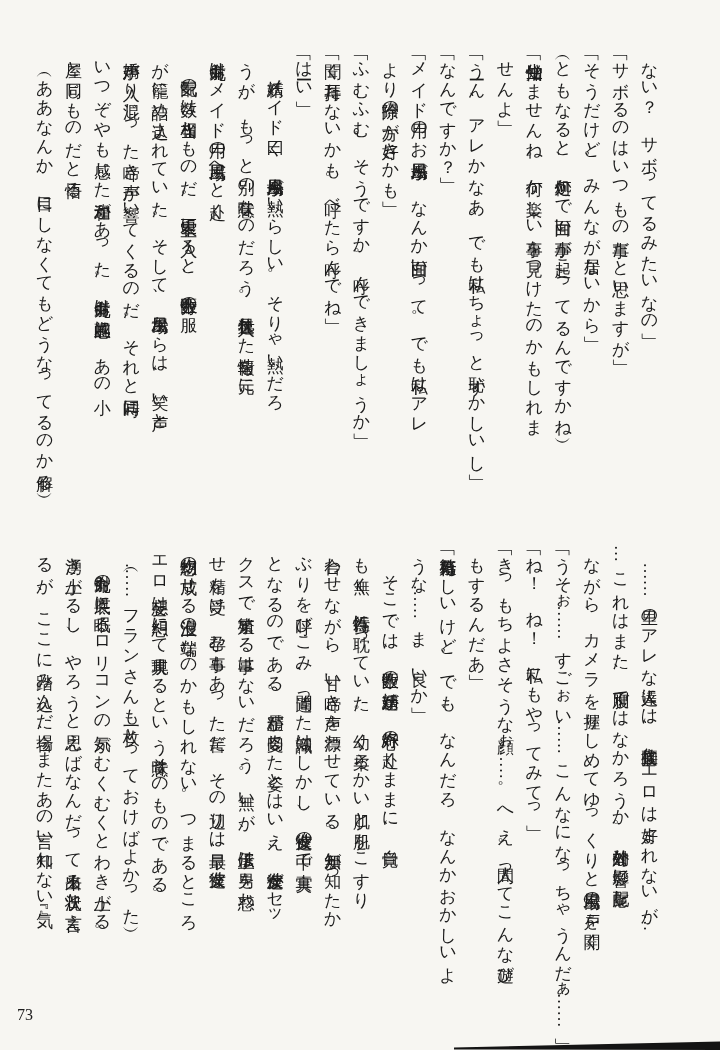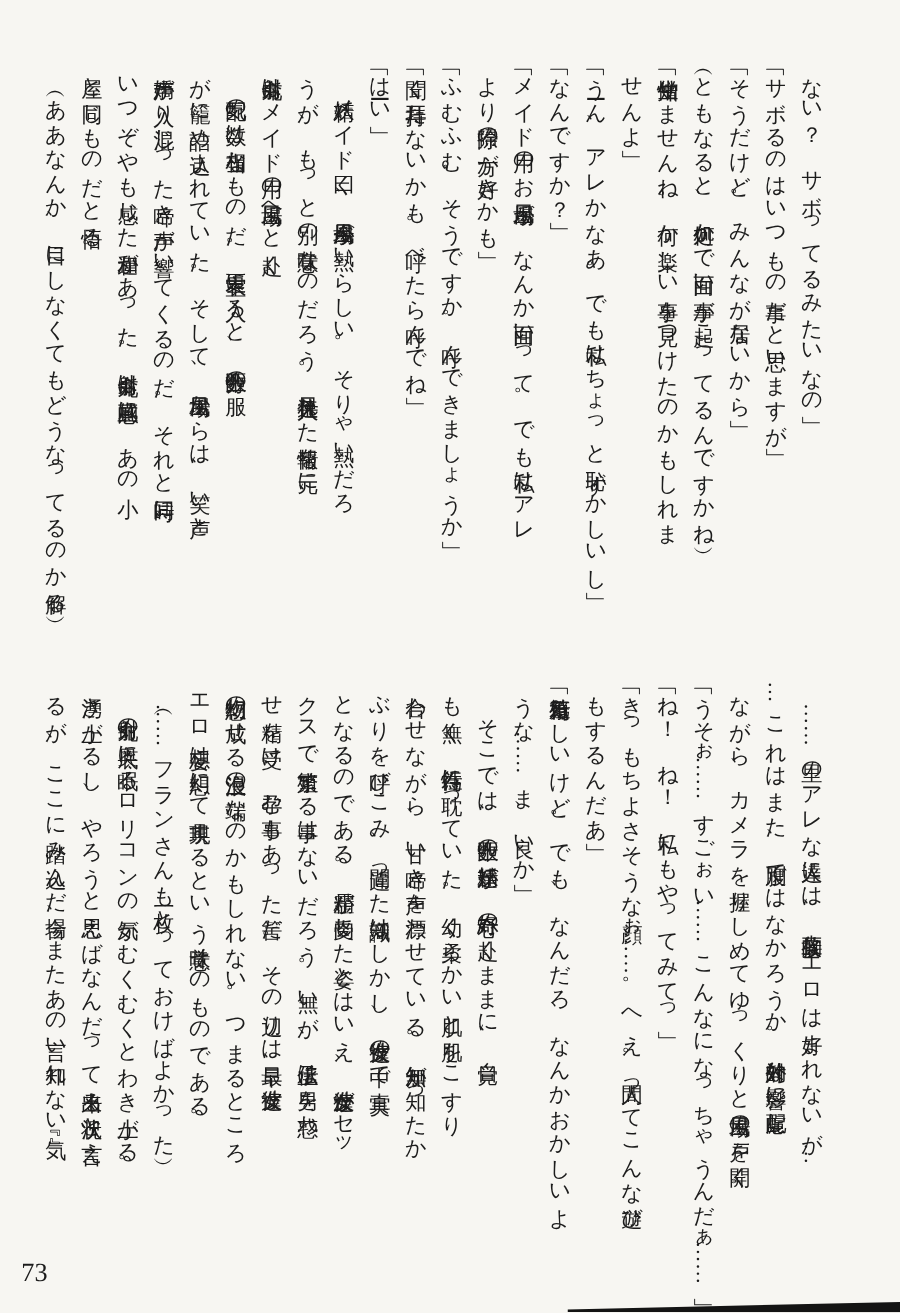--- a/index.html
+++ b/index.html
@@ -42,21 +42,21 @@
   .bottom-block {
     top: 545px;
     left: 29px;
     width: 634px;
     height: 492px;
   }
   .page-number {
     position: absolute;
     left: 17px;
     top: 1006px;
-    font-size: 21px;
+    font-size: 16px;
     color: var(--ink);
   }
   .scan-edge {
     position: absolute;
     right: 0;
     bottom: 0;
     width: 266px;
     height: 10px;
     display: block;
   }

